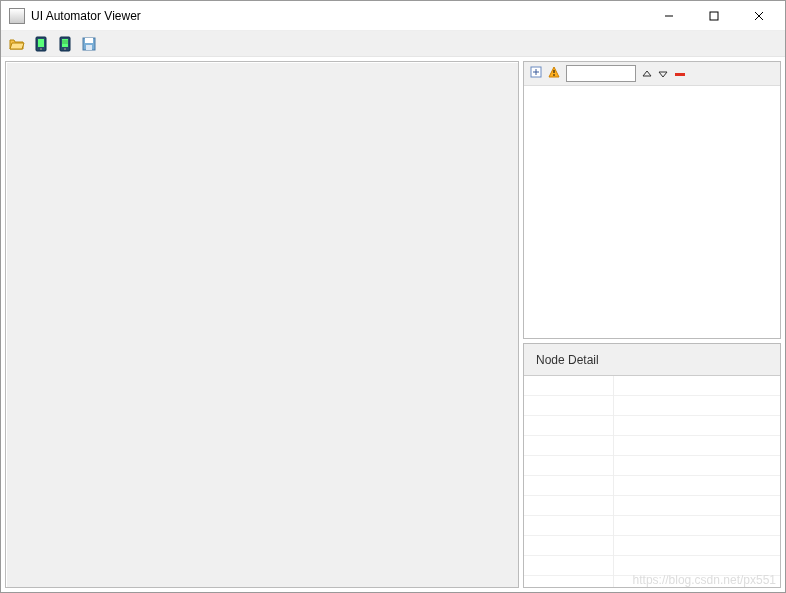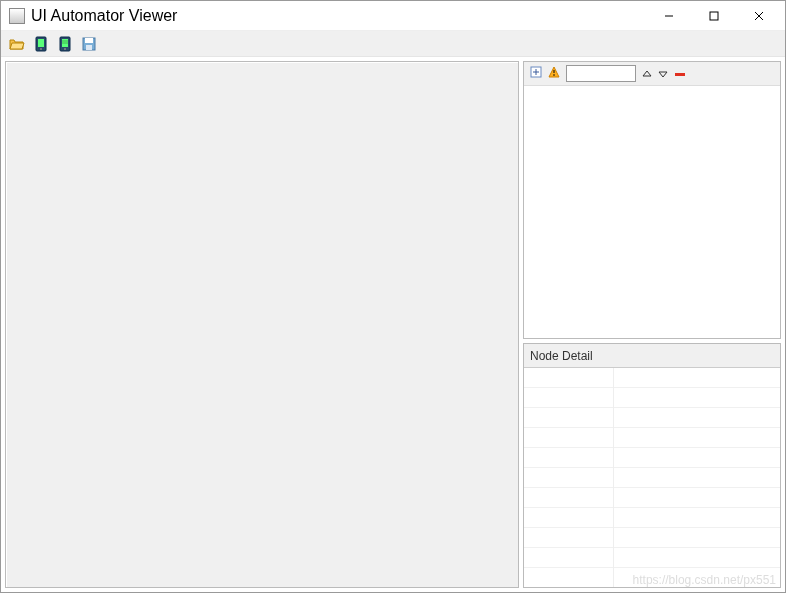--- a/index.html
+++ b/index.html
@@ -24,21 +24,21 @@
     .titlebar-icon {
       width: 16px;
       height: 16px;
       margin-right: 6px;
       display: inline-block;
       border: 1px solid #888;
       background: linear-gradient(to bottom, #fff 0%, #ccc 100%);
     }
     .titlebar-title {
       flex: 1;
-      font-size: 16px;
+      font-size: 12px;
       color: #000;
     }
     .win-controls {
       display: flex;
       height: 100%;
     }
     .win-btn {
       width: 45px;
       height: 100%;
       display: flex;
@@ -121,24 +121,24 @@
       font-size: 10px;
     }
     .node-detail-panel {
       height: 245px;
       border: 1px solid #bbb;
       background: #fff;
       display: flex;
       flex-direction: column;
     }
     .node-detail-header {
-      height: 24px;
+      height: 32px;
       background: #f0f0f0;
       border-bottom: 1px solid #ccc;
-      padding: 0 6px;
+      padding: 0 12px;
       font-size: 12px;
       color: #333;
       display: flex;
       align-items: center;
     }
     .node-detail-table {
       flex: 1;
       display: flex;
     }
     .table-col {

